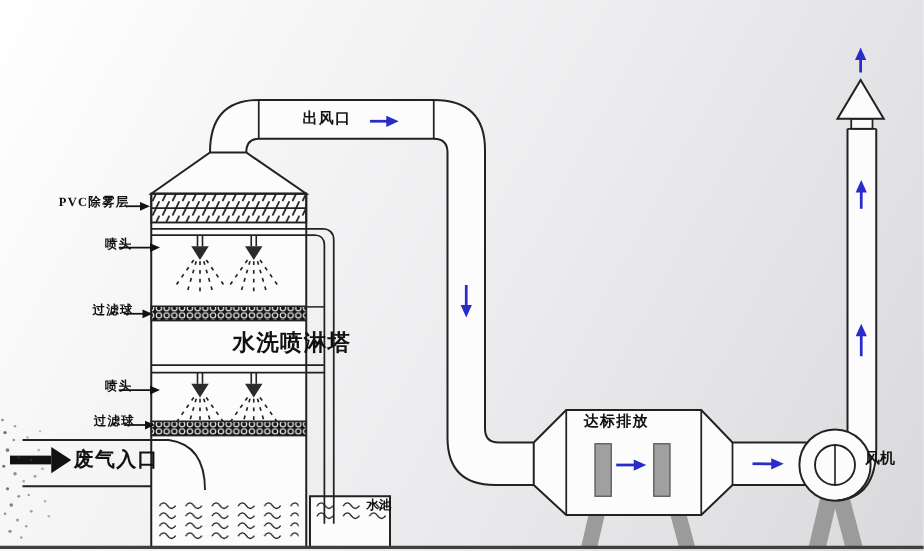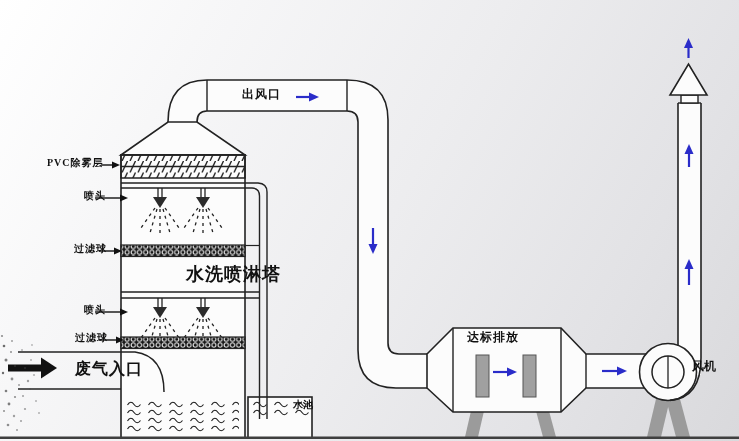--- a/index.html
+++ b/index.html
@@ -13,21 +13,21 @@
   #stage svg{position:absolute;left:0;top:0;}
   .lbl{
     position:absolute;
     color:#111;
     font-weight:700;
     line-height:1;
     white-space:nowrap;
     letter-spacing:1px;
   }
   .lbl.s15{font-size:10px;margin-left:27px;}
-  .lbl.s16{font-size:16px;margin-left:16px;}
+  .lbl.s16{font-size:16px;}
   .lbl.s17{font-size:12px;}
   .lbl.s18{font-size:18px;}
   .lbl.s20{font-size:20px;}
 </style>
 </head>
 <body>
 
 <div id="stage">
 
 <svg width="739" height="441" viewBox="0 0 739 441">

